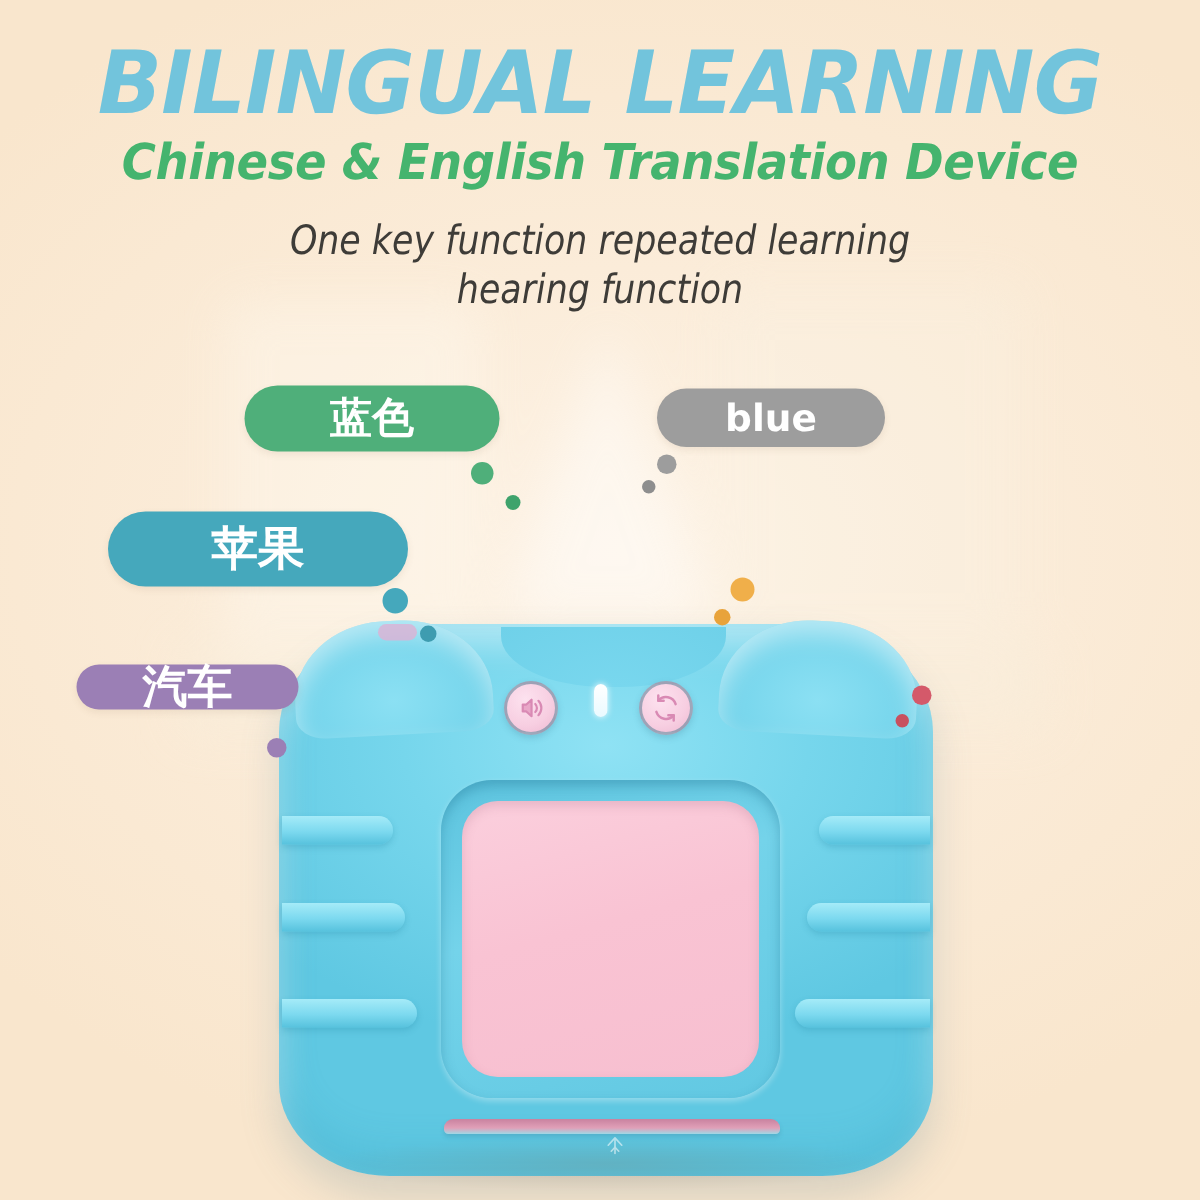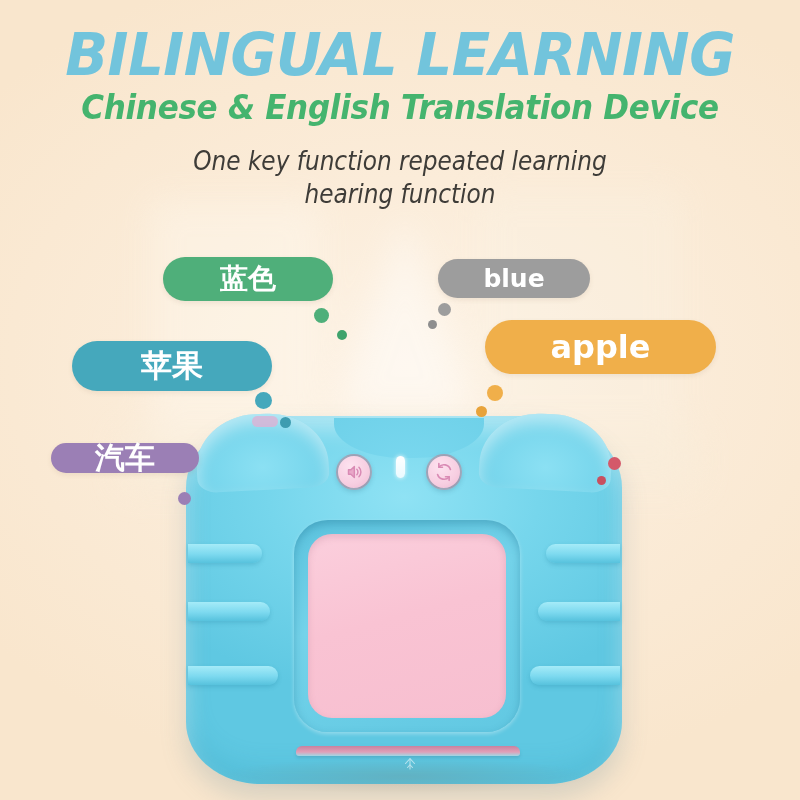--- a/index.html
+++ b/index.html
@@ -315,21 +315,20 @@
       <div>One key function repeated learning</div>
       <div>hearing function</div>
     </div>
   </div>
 
   <div class="bubble zh" style="left: 163px; top: 257px; width: 170px; height: 44px; background: rgb(79, 175, 122); font-size: 28px;">蓝色</div>
   <div class="bubble zh" style="left: 72px; top: 331px; width: 200px; height: 50px; background: rgb(69, 168, 188); font-size: 31px; margin-top: 10px;">苹果</div>
   <div class="bubble zh" style="left: 51px; top: 443px; width: 148px; height: 30px; background: rgb(155, 127, 181); font-size: 30px;">汽车</div>
 
   <div class="bubble en" style="left: 438px; top: 259px; width: 152px; height: 39px; background: rgb(157, 157, 157); font-size: 25px;">blue</div>
-  <div class="bubble en" style="left: 485px; top: 320px; width: 231px; height: 54px; background: rgb(240, 175, 74); font-size: 32px;">apple</div>
 
   <div id="dots-layer">
       <div class="dot" style="left: 314px; top: 308px; width: 15px; height: 15px; background: rgb(79, 175, 122);"></div>
       <div class="dot" style="left: 337px; top: 330px; width: 10px; height: 10px; background: rgb(63, 163, 108);"></div>
       <div class="dot" style="left: 255px; top: 392px; width: 17px; height: 17px; background: rgb(69, 168, 188);"></div>
       <div class="dot" style="left: 280px; top: 417px; width: 11px; height: 11px; background: rgb(62, 156, 176);"></div>
       <div class="dot" style="left: 178px; top: 492px; width: 13px; height: 13px; background: rgb(155, 127, 181);"></div>
       <div class="dot" style="left: 438px; top: 303px; width: 13px; height: 13px; background: rgb(157, 157, 157);"></div>
       <div class="dot" style="left: 428px; top: 320px; width: 9px; height: 9px; background: rgb(142, 142, 142);"></div>
       <div class="dot" style="left: 487px; top: 385px; width: 16px; height: 16px; background: rgb(240, 175, 74);"></div>

